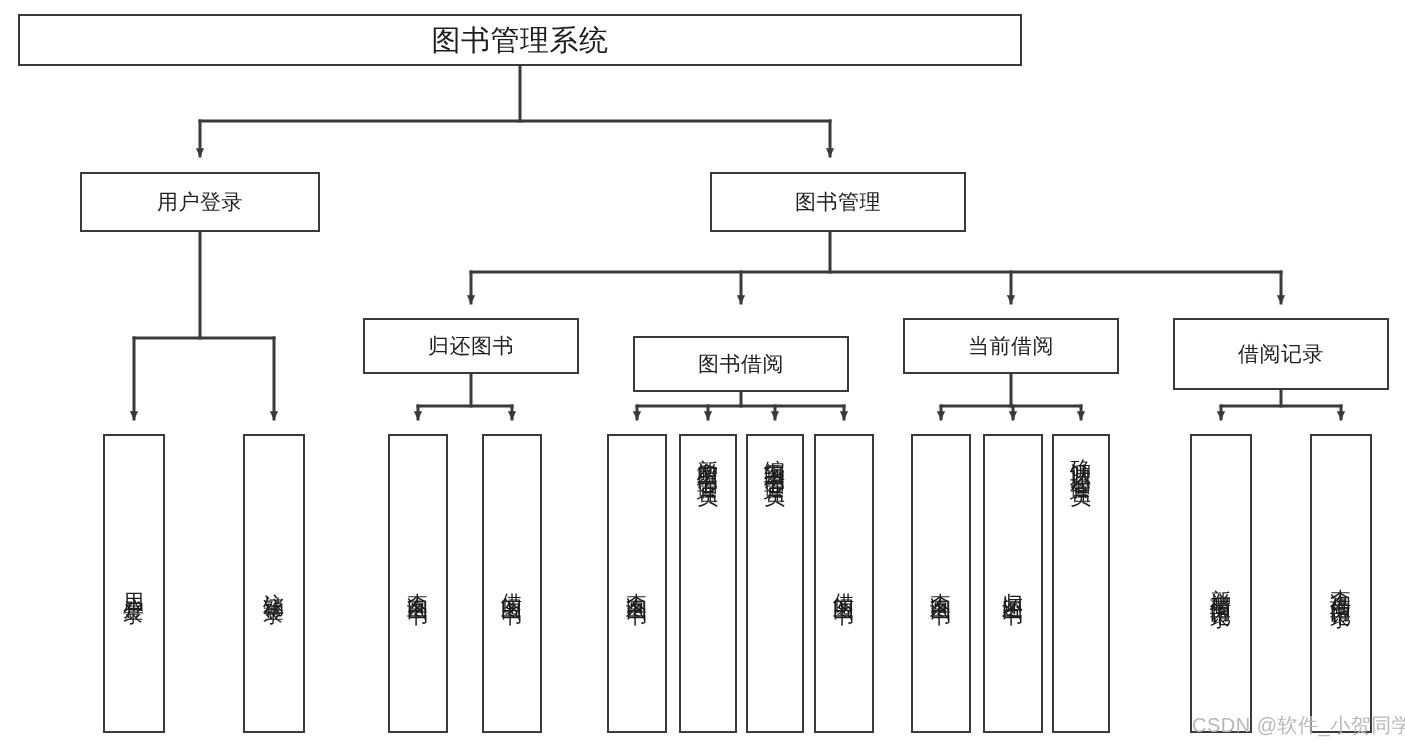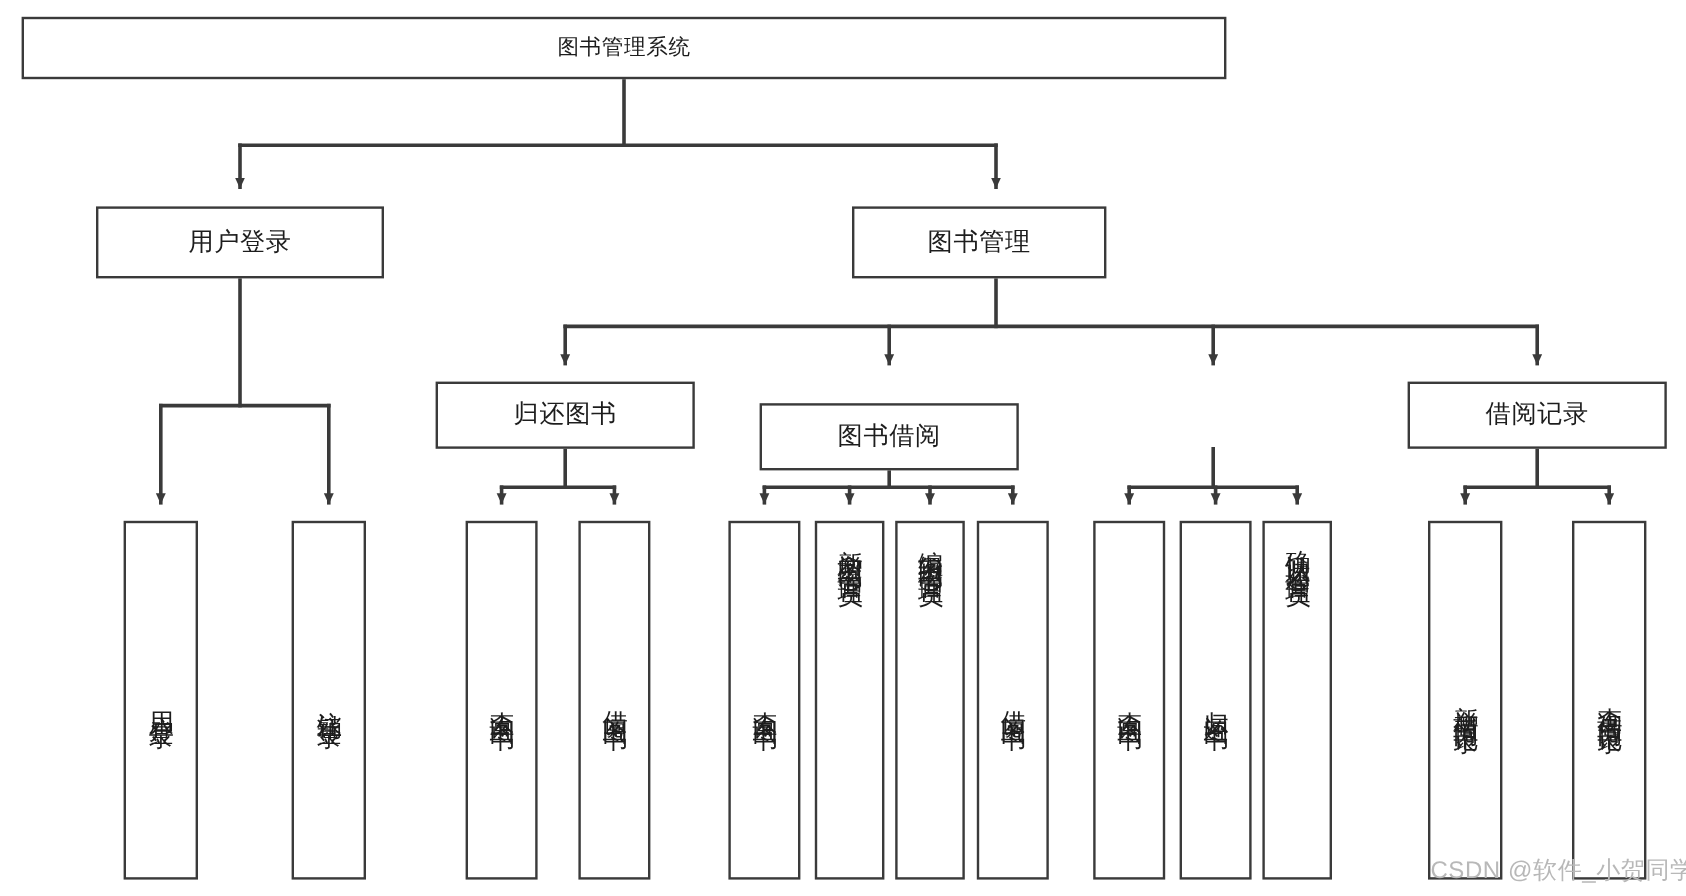--- a/index.html
+++ b/index.html
@@ -41,21 +41,21 @@
     text-align: center;
     line-height: 1.18;
   }
   
   .node.horiz .label {
     font-size: 21px;
     letter-spacing: 0.5px;
     white-space: nowrap;
   }
   .node.root .label {
-    font-size: 18px;
+    font-size: 29px;
   }
   
   .node.vert {
     align-items: flex-start;
     padding-top: 6px;
   }
   .node.vert .label {
     writing-mode: vertical-rl;
     text-orientation: upright;
     font-size: 21px;
@@ -131,31 +131,34 @@
     </g>
   </svg>
 
   <div class="node horiz root" style="left:18px; top:14px; width:1004px; height:52px;">
     <span class="label">图书管理系统</span>
   </div>
 
   <div class="node horiz" style="left:80px; top:172px; width:240px; height:60px;">
     <span class="label">用户登录</span>
   </div>
-  <div class="node horiz" style="left:710px; top:172px; width:212px; height:60px;">
+  <div class="node horiz" style="left:710px; top:172px; width:256px; height:60px;">
     <span class="label">图书管理</span>
   </div>
 
   <div class="node horiz" style="left:363px; top:318px; width:216px; height:56px;">
     <span class="label">归还图书</span>
   </div>
   <div class="node horiz" style="left:633px; top:336px; width:216px; height:56px;">
     <span class="label">图书借阅</span>
   </div>
-  <div class="node horiz" style="left:1173px; top:318px; width:216px; height:56px;">
+  <div class="node horiz" style="left:903px; top:318px; width:216px; height:56px;">
+    <span class="label">当前借阅</span>
+  </div>
+  <div class="node horiz" style="left:1173px; top:318px; width:216px; height:72px;">
     <span class="label">借阅记录</span>
   </div>
 
   <div class="node vert tall-centered" style="left:103px; top:434px; width:62px; height:299px;">
     <span class="label">用户登录</span>
   </div>
   <div class="node vert tall-centered" style="left:243px; top:434px; width:62px; height:299px;">
     <span class="label">注销登录</span>
   </div>
 

